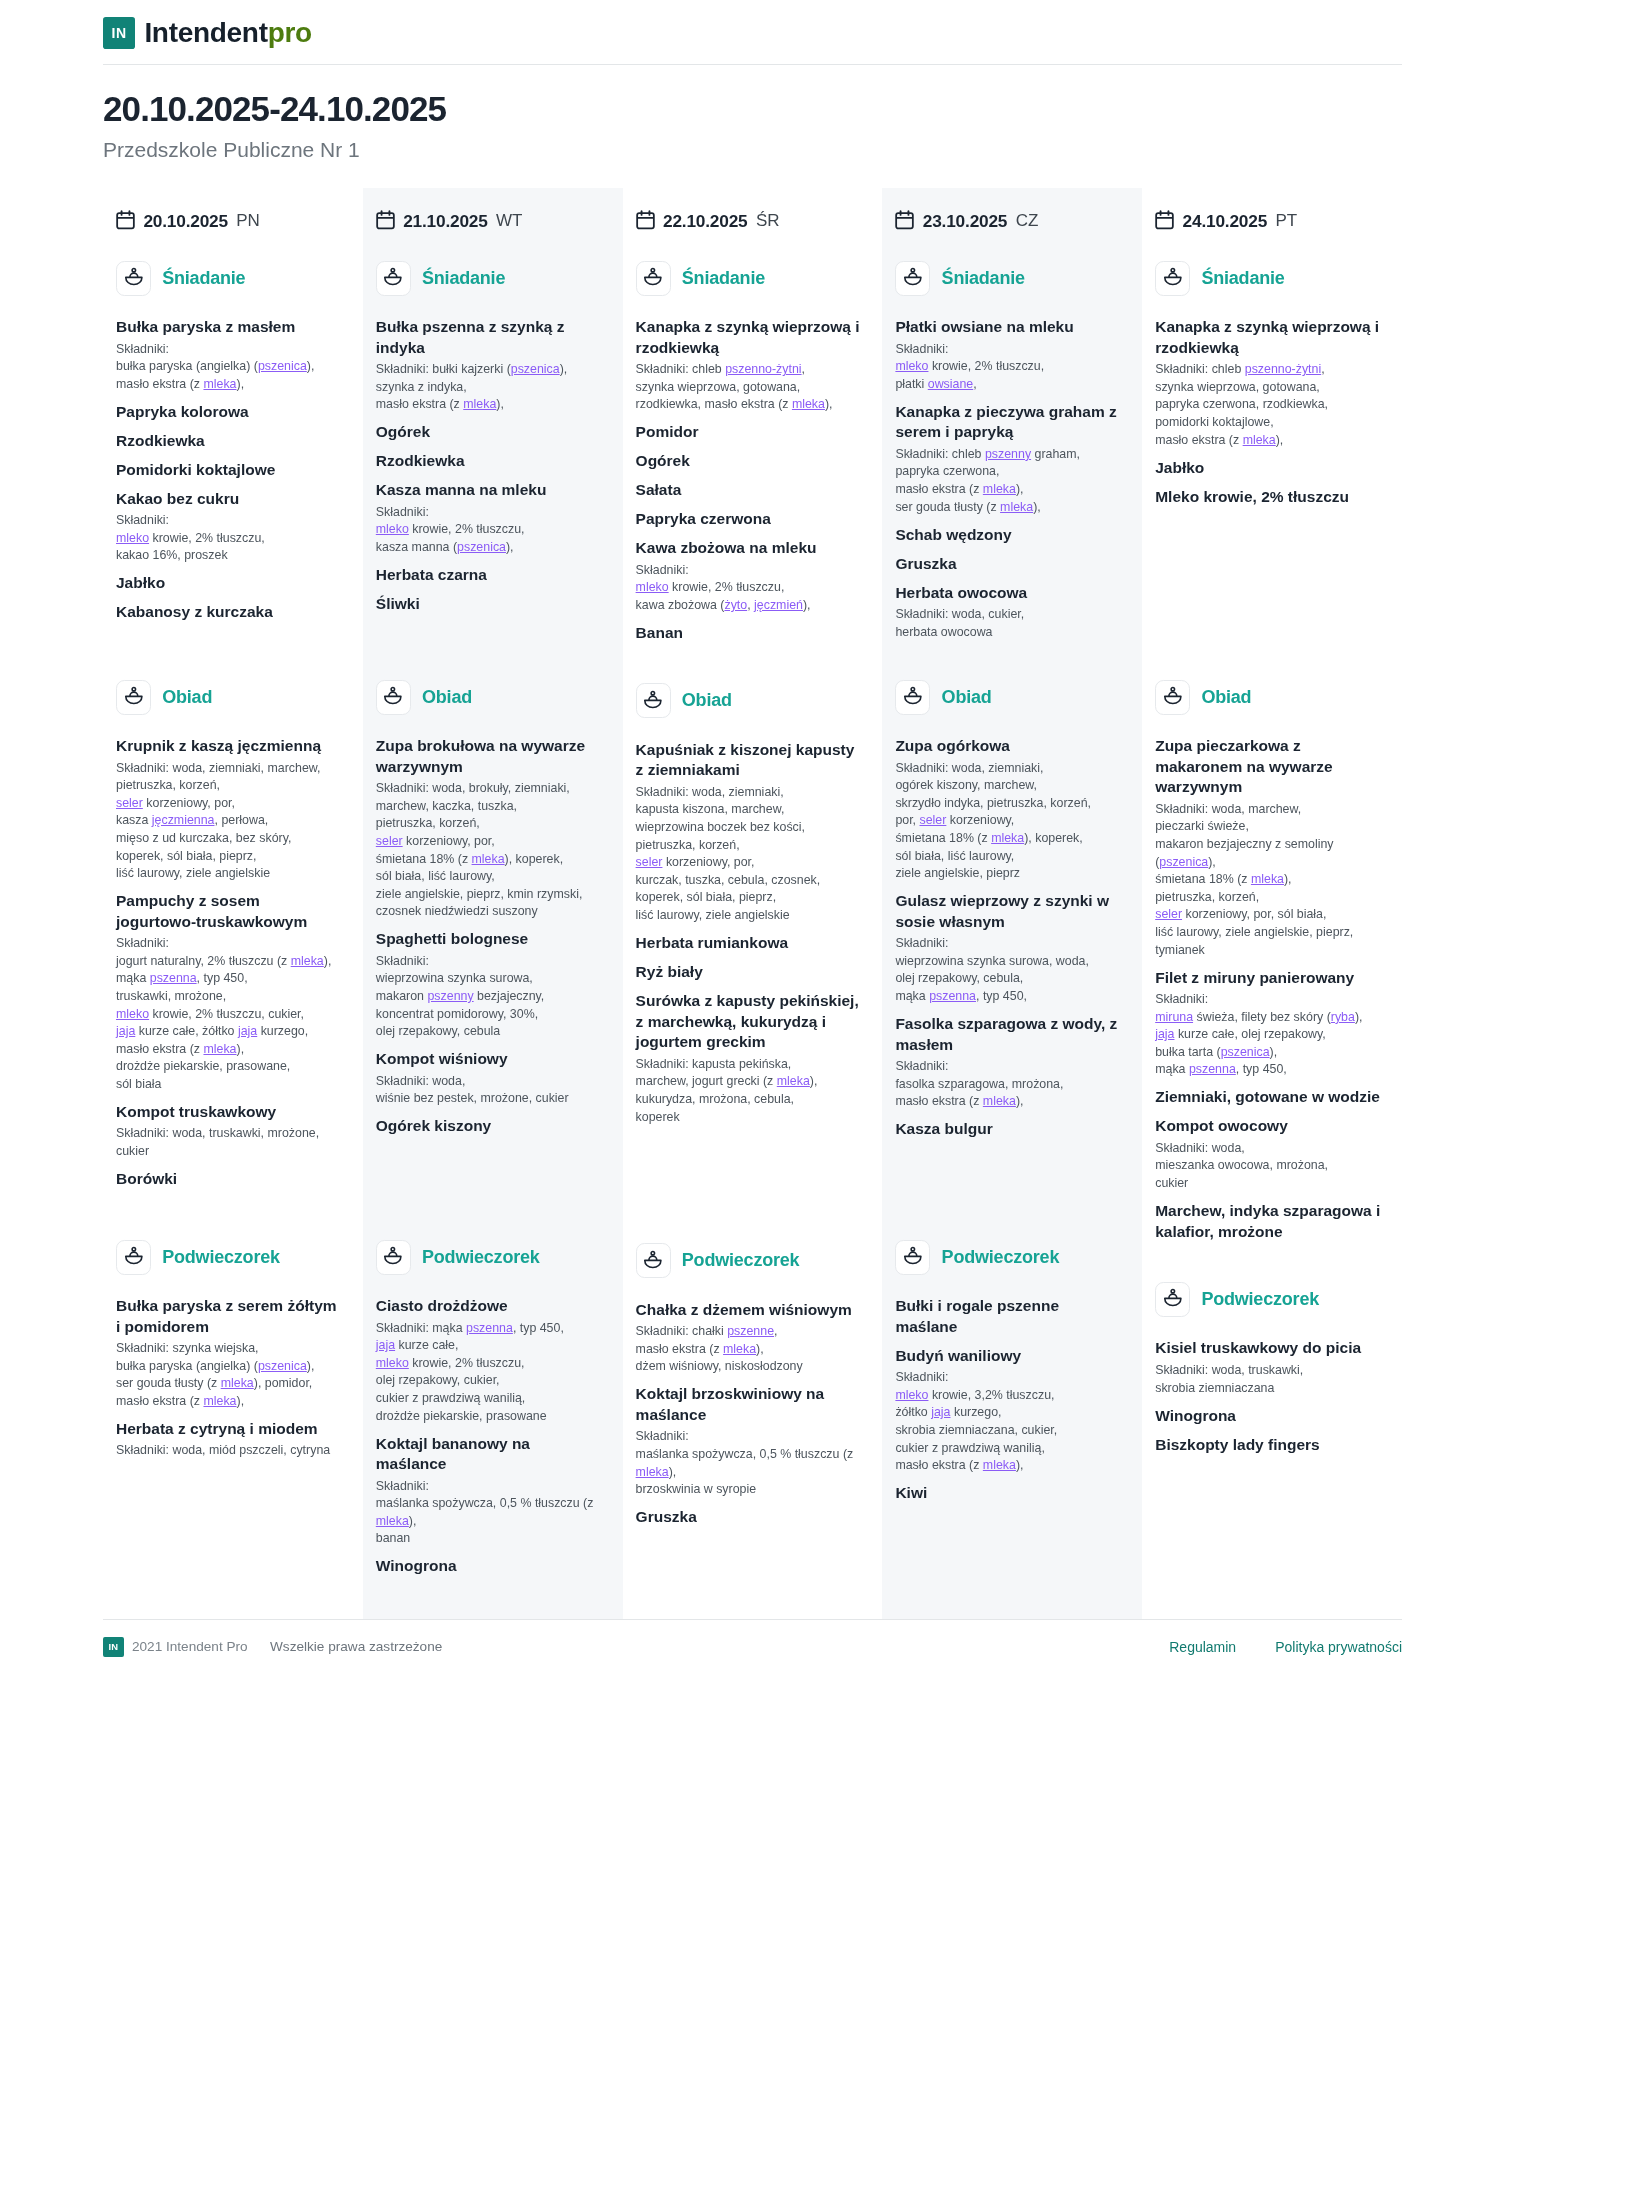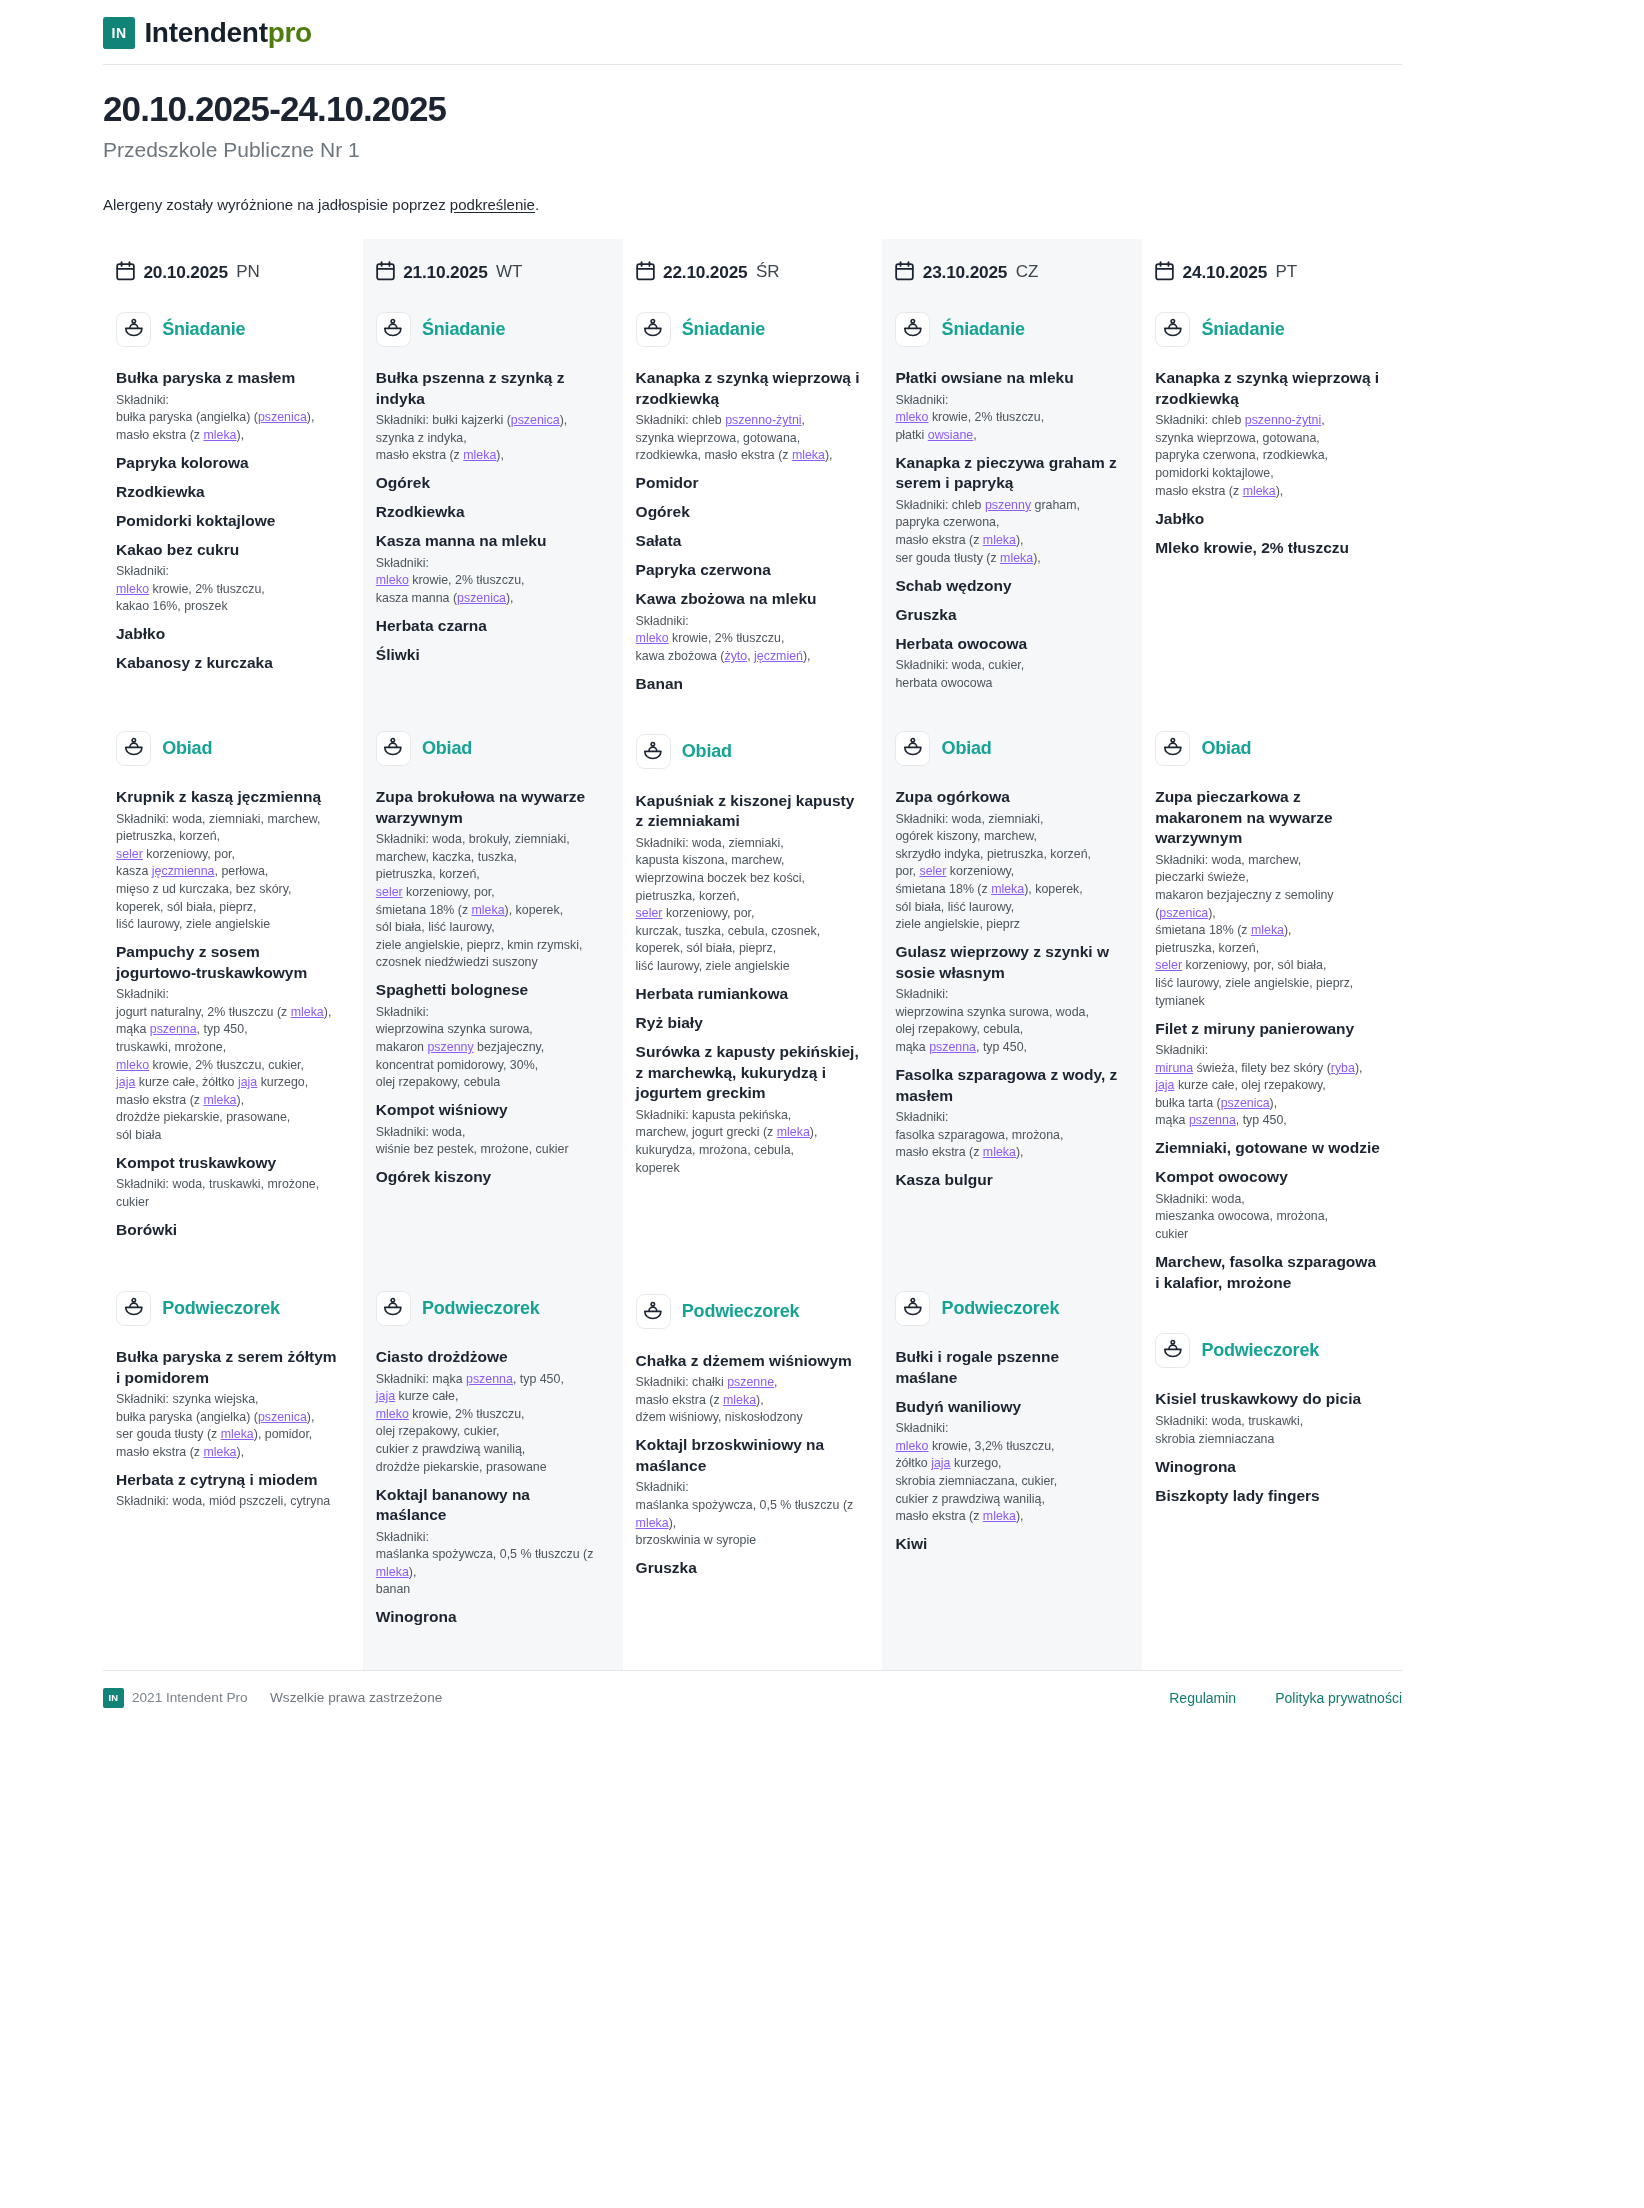--- a/index.html
+++ b/index.html
@@ -199,23 +199,20 @@
     </div>
   </div>
   <div class="brand-rule" style="margin:0 82px 0 103px;"></div>
 
   <div class="title-block">
     <h1 class="range">20.10.2025-24.10.2025</h1>
     <p class="subtitle">Przedszkole Publiczne Nr 1</p>
 
   </div>
 
-  <div class="allergen-note">
-    <span>Alergeny zostały wyróżnione na jadłospisie poprzez </span><u>podkreślenie</u><span>.</span>
-  </div>
 
   <div class="week" id="week-grid">
       <div class="daycol">
         <div class="daycol-inner">
           <div class="day-head">
             <span class="cal-icon"><svg width="19" height="19.7" viewBox="0 0 20 21" fill="none" xmlns="http://www.w3.org/2000/svg">
                 <rect x="1.1" y="3.3" width="17.8" height="16.3" rx="2.2" stroke="#1b2430" stroke-width="1.9"></rect>
                 <path d="M1.4 8.4H18.6" stroke="#1b2430" stroke-width="1.9"></path>
                 <path d="M5.8 1.2V5.2" stroke="#1b2430" stroke-width="1.9" stroke-linecap="round"></path>
                 <path d="M14.2 1.2V5.2" stroke="#1b2430" stroke-width="1.9" stroke-linecap="round"></path>
@@ -657,21 +654,21 @@
               <div class="dish-ing">Składniki:<br><u>miruna</u> świeża, filety bez skóry (<u>ryba</u>),<br><u>jaja</u> kurze całe, olej rzepakowy,<br>bułka tarta (<u>pszenica</u>),<br>mąka <u>pszenna</u>, typ 450,</div>
             </div>
             <div class="dish">
               <div class="dish-name">Ziemniaki, gotowane w wodzie</div>
             </div>
             <div class="dish">
               <div class="dish-name">Kompot owocowy</div>
               <div class="dish-ing">Składniki: woda,<br>mieszanka owocowa, mrożona,<br>cukier</div>
             </div>
             <div class="dish">
-              <div class="dish-name">Marchew, fasolka szparagowa i kalafior, mrożone</div>
+              <div class="dish-name">Marchew, indyka szparagowa i kalafior, mrożone</div>
             </div>
           </div>
           <div class="meal-spacer"></div>
           <div class="meal" style="min-height: 329px;">
             <div class="meal-head">
               <span class="meal-badge">
                 <span><svg width="19.7" height="19.7" viewBox="0 0 22 22" fill="none" xmlns="http://www.w3.org/2000/svg">
                     <path d="M2 11.6H20C20 16.2 16.2 19.6 11 19.6C5.8 19.6 2 16.2 2 11.6Z" stroke="#1b2430" stroke-width="1.8" stroke-linejoin="round"></path>
                     <path d="M6.6 11.4C6.6 8.9 8.6 6.9 11 6.9C13.4 6.9 15.4 8.9 15.4 11.4" stroke="#1b2430" stroke-width="1.8" stroke-linejoin="round"></path>
                     <circle cx="11" cy="3.6" r="1.9" stroke="#1b2430" stroke-width="1.8"></circle>

